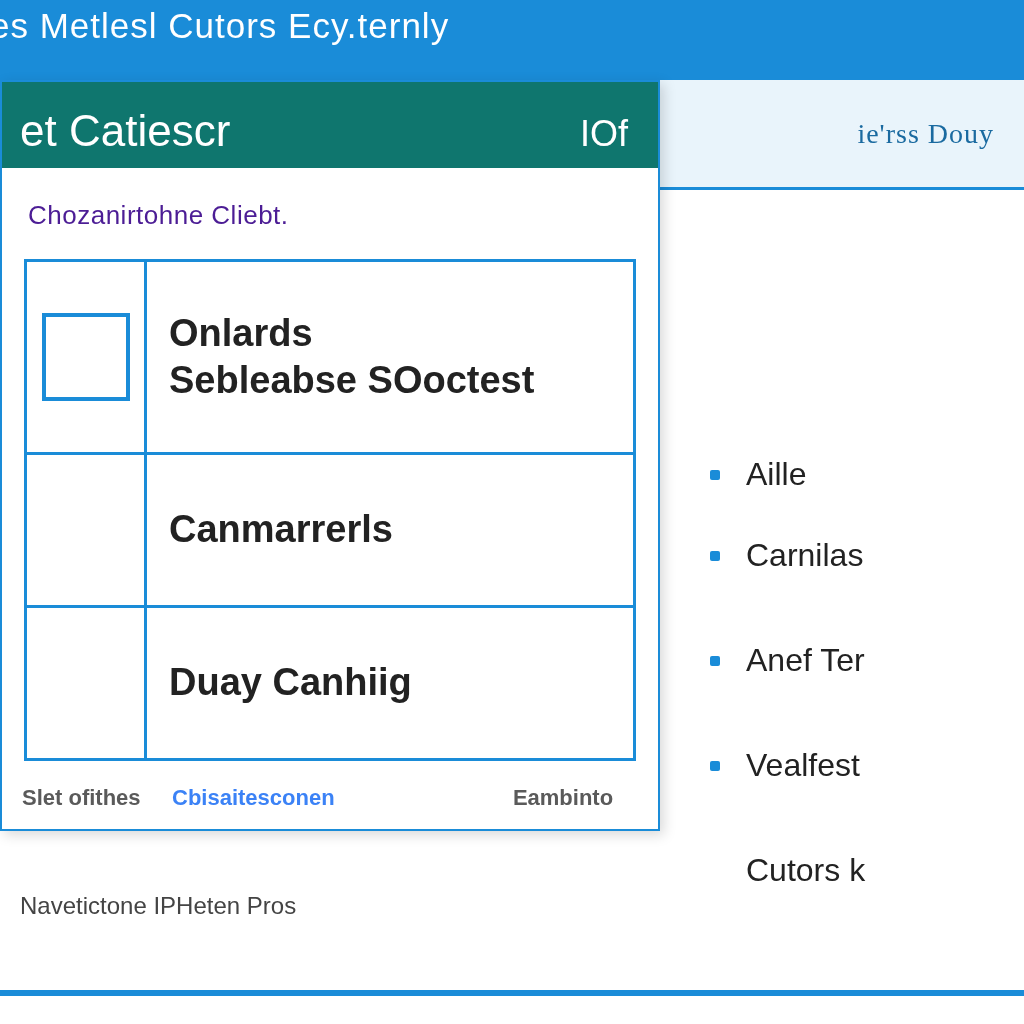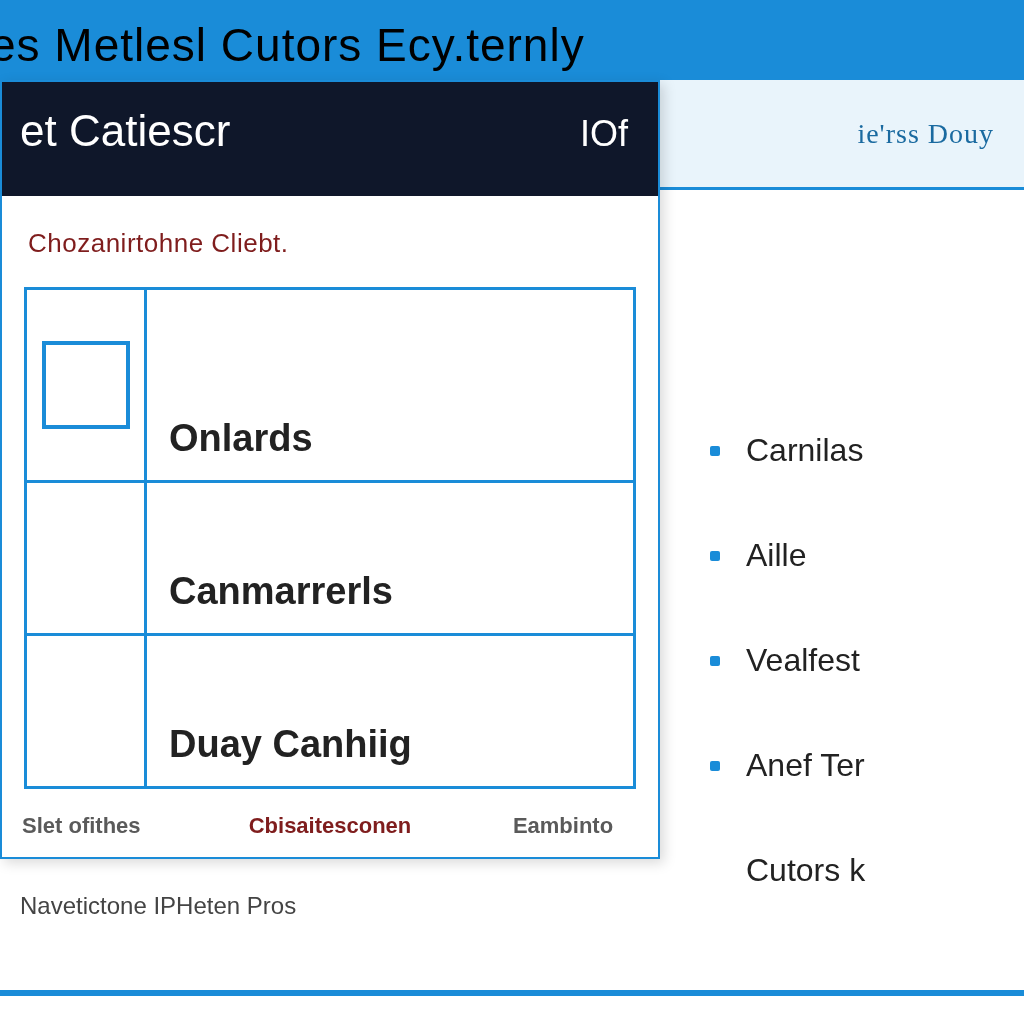--- a/index.html
+++ b/index.html
@@ -1,24 +1,24 @@
 <!DOCTYPE html>
 <html><head>
 <meta charset="utf-8">
 <style>
   * { box-sizing: border-box; margin: 0; padding: 0; }
   html, body { width: 1024px; height: 1024px; overflow: hidden; font-family: "Segoe UI", Arial, sans-serif; }
   body { background: #fff; }
 
   .top-bar {
     background: #1a8cd8;
-    color: #000000;
-    font-size: 46px;
+    color: #ffffff;
+    font-size: 35px;
     font-weight: 300;
-    padding: 18px 0 10px 0;
+    padding: 6px 0 10px 0;
     height: 80px;
     letter-spacing: 1px;
     white-space: nowrap;
   }
   .top-bar span { display:inline-block; margin-left: -10px; }
 
   .ribbon-strip {
     position: absolute;
     top: 80px; left: 0; right: 0;
     height: 110px;
@@ -45,45 +45,45 @@
   .panel {
     position: absolute;
     left: 0;
     top: 80px;
     width: 660px;
     background: #fff;
     border: 2px solid #1a8cd8;
     box-shadow: 4px 4px 12px rgba(0,0,0,.15);
   }
   .panel-header {
-    background: #0f172a;
+    background: #0f766e;
     color: #fff;
     font-size: 44px;
     font-weight: 300;
-    padding: 24px 30px 40px 18px;
+    padding: 24px 30px 12px 18px;
     display: flex;
     justify-content: space-between;
     align-items: baseline;
   }
   .panel-header .right { font-size: 36px; }
 
   .panel-body { padding: 28px 22px 10px 22px; }
   .panel-caption {
     font-size: 26px;
-    color: #7f1d1d;
+    color: #4c1d95;
     letter-spacing: .5px;
     margin: 4px 0 28px 4px;
   }
 
   .grid {
     border: 3px solid #1a8cd8;
     border-collapse: collapse;
     width: 100%;
   }
-  .grid-row { display:flex; border-top: 3px solid #1a8cd8; align-items: flex-end; }
+  .grid-row { display:flex; border-top: 3px solid #1a8cd8; }
   .grid-row:first-child { border-top: none; }
   .cell-check {
     width: 120px;
     min-height: 150px;
     border-right: 3px solid #1a8cd8;
     display:flex; align-items:center; justify-content:center;
   }
   .row0 .cell-check { min-height: 190px; }
   .checkbox {
     width: 88px; height: 88px;
@@ -104,21 +104,21 @@
   .cell-label .line2 { font-weight: 600; }
 
   .panel-footer {
     display:flex;
     padding: 14px 20px 18px 20px;
     font-size: 22px;
     color: #5a5a5a;
     font-weight: bold;
   }
   .panel-footer .f1 { flex: 0 0 150px; }
-  .panel-footer .f2 { flex: 1; text-align:center; color:#7f1d1d; }
+  .panel-footer .f2 { flex: 1; text-align:left; color:#3b82f6; }
   .panel-footer .f3 { flex: 0 0 150px; text-align:center; }
 
   .below-panel {
     position: absolute;
     left: 20px;
     top: 892px;
     font-size: 24px;
     color: #444;
   }
 
@@ -162,35 +162,35 @@
   <span>es Metlesl Cutors Ecy.ternly</span>
 </div>
 
 <div class="ribbon-strip">
   <div class="ribbon-label">ie'rss  Douy</div>
 </div>
 
 <div class="main-area">
 
   <div class="side-list">
+    <div class="side-item">
+      <span class="bullet"></span>
+      <span class="txt">Aille</span>
+    </div>
     <div class="side-item first">
       <span class="bullet"></span>
       <span class="txt">Carnilas</span>
     </div>
     <div class="side-item">
       <span class="bullet"></span>
-      <span class="txt">Aille</span>
+      <span class="txt">Anef Ter</span>
     </div>
     <div class="side-item">
       <span class="bullet"></span>
       <span class="txt">Vealfest</span>
-    </div>
-    <div class="side-item">
-      <span class="bullet"></span>
-      <span class="txt">Anef Ter</span>
     </div>
     <div class="side-item">
       <span class="bullet" style="visibility:hidden"></span>
       <span class="txt">Cutors k</span>
     </div>
   </div>
 
   <div class="bottom-divider"></div>
 </div>
 
@@ -202,20 +202,21 @@
   <div class="panel-body">
     <div class="panel-caption">Chozanirtohne Cliebt.</div>
 
     <div class="grid">
       <div class="grid-row row0">
         <div class="cell-check">
           <div class="checkbox"></div>
         </div>
         <div class="cell-label">
           <span>Onlards</span>
+          <span class="line2">Sebleabse SOoctest</span>
         </div>
       </div>
       <div class="grid-row">
         <div class="cell-check"></div>
         <div class="cell-label">
           <span>Canmarrerls</span>
         </div>
       </div>
       <div class="grid-row">
         <div class="cell-check"></div>

